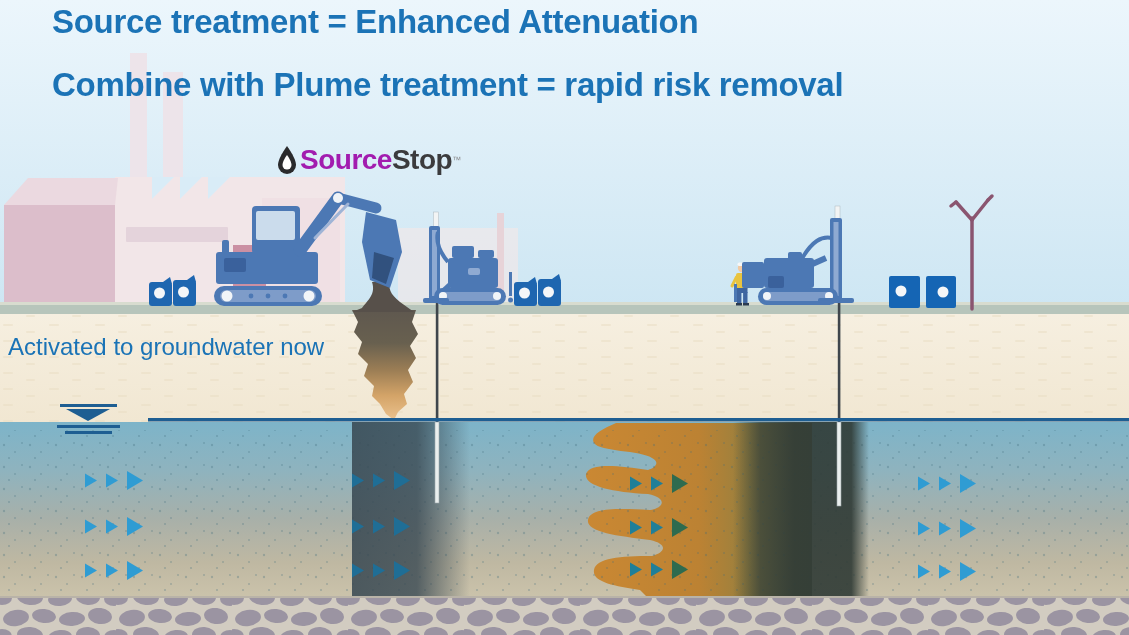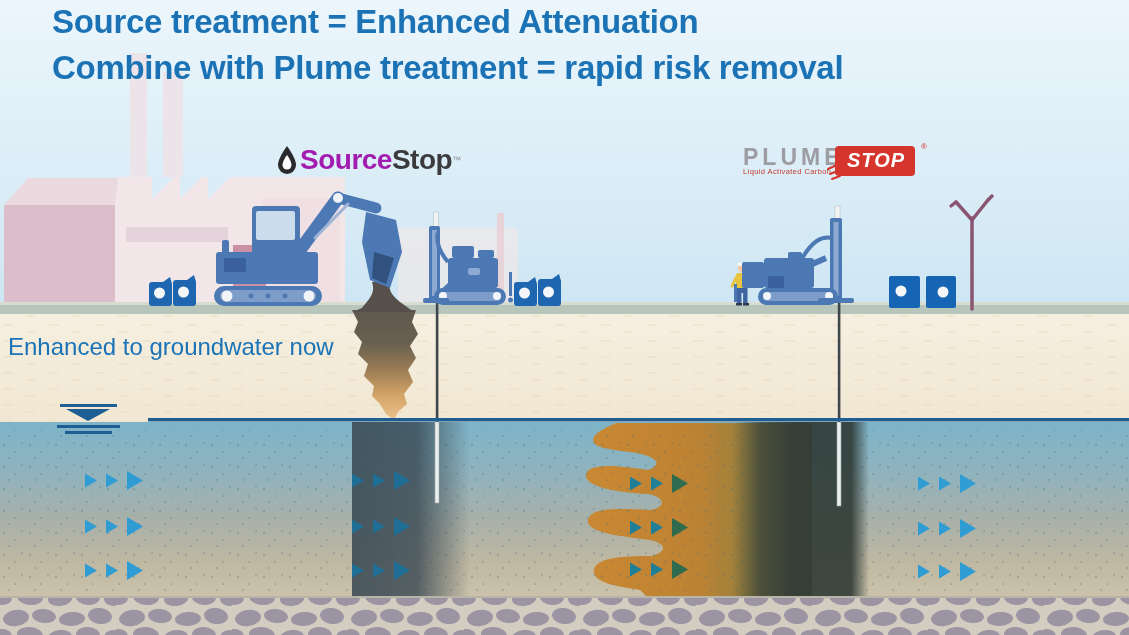--- a/index.html
+++ b/index.html
@@ -2,21 +2,21 @@
 <html><head>
 <meta charset="utf-8">
 <style>
   html,body{margin:0;padding:0;background:#fff;}
   .stage{position:relative;width:1129px;height:635px;overflow:hidden;
          font-family:"Liberation Sans",sans-serif;background:#DFF0F9;}
   .stage svg.scene{position:absolute;left:0;top:0;}
   .overlay{position:absolute;z-index:5;}
   .title-line{left:8px;font-size:33px;font-weight:700;color:#1B73B6;letter-spacing:-0.3px;white-space:nowrap;margin-left:44px;}
   .title-line.l1{top:3px;}
-  .title-line.l2{top:49px;}
+  .title-line.l2{top:66px;}
   .annot{left:8px;top:332px;font-size:24px;color:#1A73B6;line-height:30px;}
   
   .logo-ss{left:276px;top:142px;display:flex;align-items:center;height:36px;}
   .logo-ss .drop{margin-right:2px;}
   .logo-ss .w{font-size:28px;font-weight:800;letter-spacing:-0.5px;white-space:nowrap;}
   .logo-ss .w1{color:#a21caf;}
   .logo-ss .w2{color:#3B3B3D;}
   .logo-ss sup{font-size:9px;color:#8A8A8C;vertical-align:super;}
   
   .logo-ps{left:743px;top:146px;width:200px;height:40px;}
@@ -322,38 +322,27 @@
     <polygon points="66,409 110,409 88,421"></polygon>
     <rect x="57" y="425" width="63" height="3"></rect>
     <rect x="65" y="431" width="47" height="3"></rect>
   </g>
 </svg>
 
 <div class="overlay title-line l1">Source treatment = Enhanced Attenuation</div>
 <div class="overlay title-line l2">Combine with Plume treatment = rapid risk removal</div>
 
 <div class="overlay annot">
-  <span>Enhanced to groundwater now</span><br>
+  <span>Activated to groundwater now</span><br>
 </div>
 
 <div class="overlay logo-ss">
   <svg class="drop" width="22" height="30" viewBox="0 0 22 30">
     <path d="M11,1 C11,1 2,13 2,20 a9,9 0 0 0 18,0 C20,13 11,1 11,1 Z" fill="#2A2A2C"></path>
     <path d="M11,10 C11,10 6.5,16 6.5,20 a4.5,4.5 0 0 0 9,0 C15.5,16 11,10 11,10 Z" fill="#FFFFFF"></path>
   </svg>
   <span class="w w1">Source</span>
       <span class="w w2">Stop</span>
       <sup>™</sup>
 </div>
 
-<div class="overlay logo-ps">
-  <div class="plume">PLUME</div>
-  <div class="tag">Liquid Activated Carbon</div>
-  <svg class="speed" width="14" height="20" viewBox="0 0 14 20">
-    <path d="M12,2 L1,7" stroke="#D5352C" stroke-width="2" stroke-linecap="round"></path>
-    <path d="M13,8 L3,12" stroke="#D5352C" stroke-width="2" stroke-linecap="round"></path>
-    <path d="M13,14 L5,17" stroke="#D5352C" stroke-width="2" stroke-linecap="round"></path>
-  </svg>
-  <div class="stopbox">STOP</div>
-  <div class="reg">®</div>
+
 </div>
 
-</div>
-
 </body></html>

